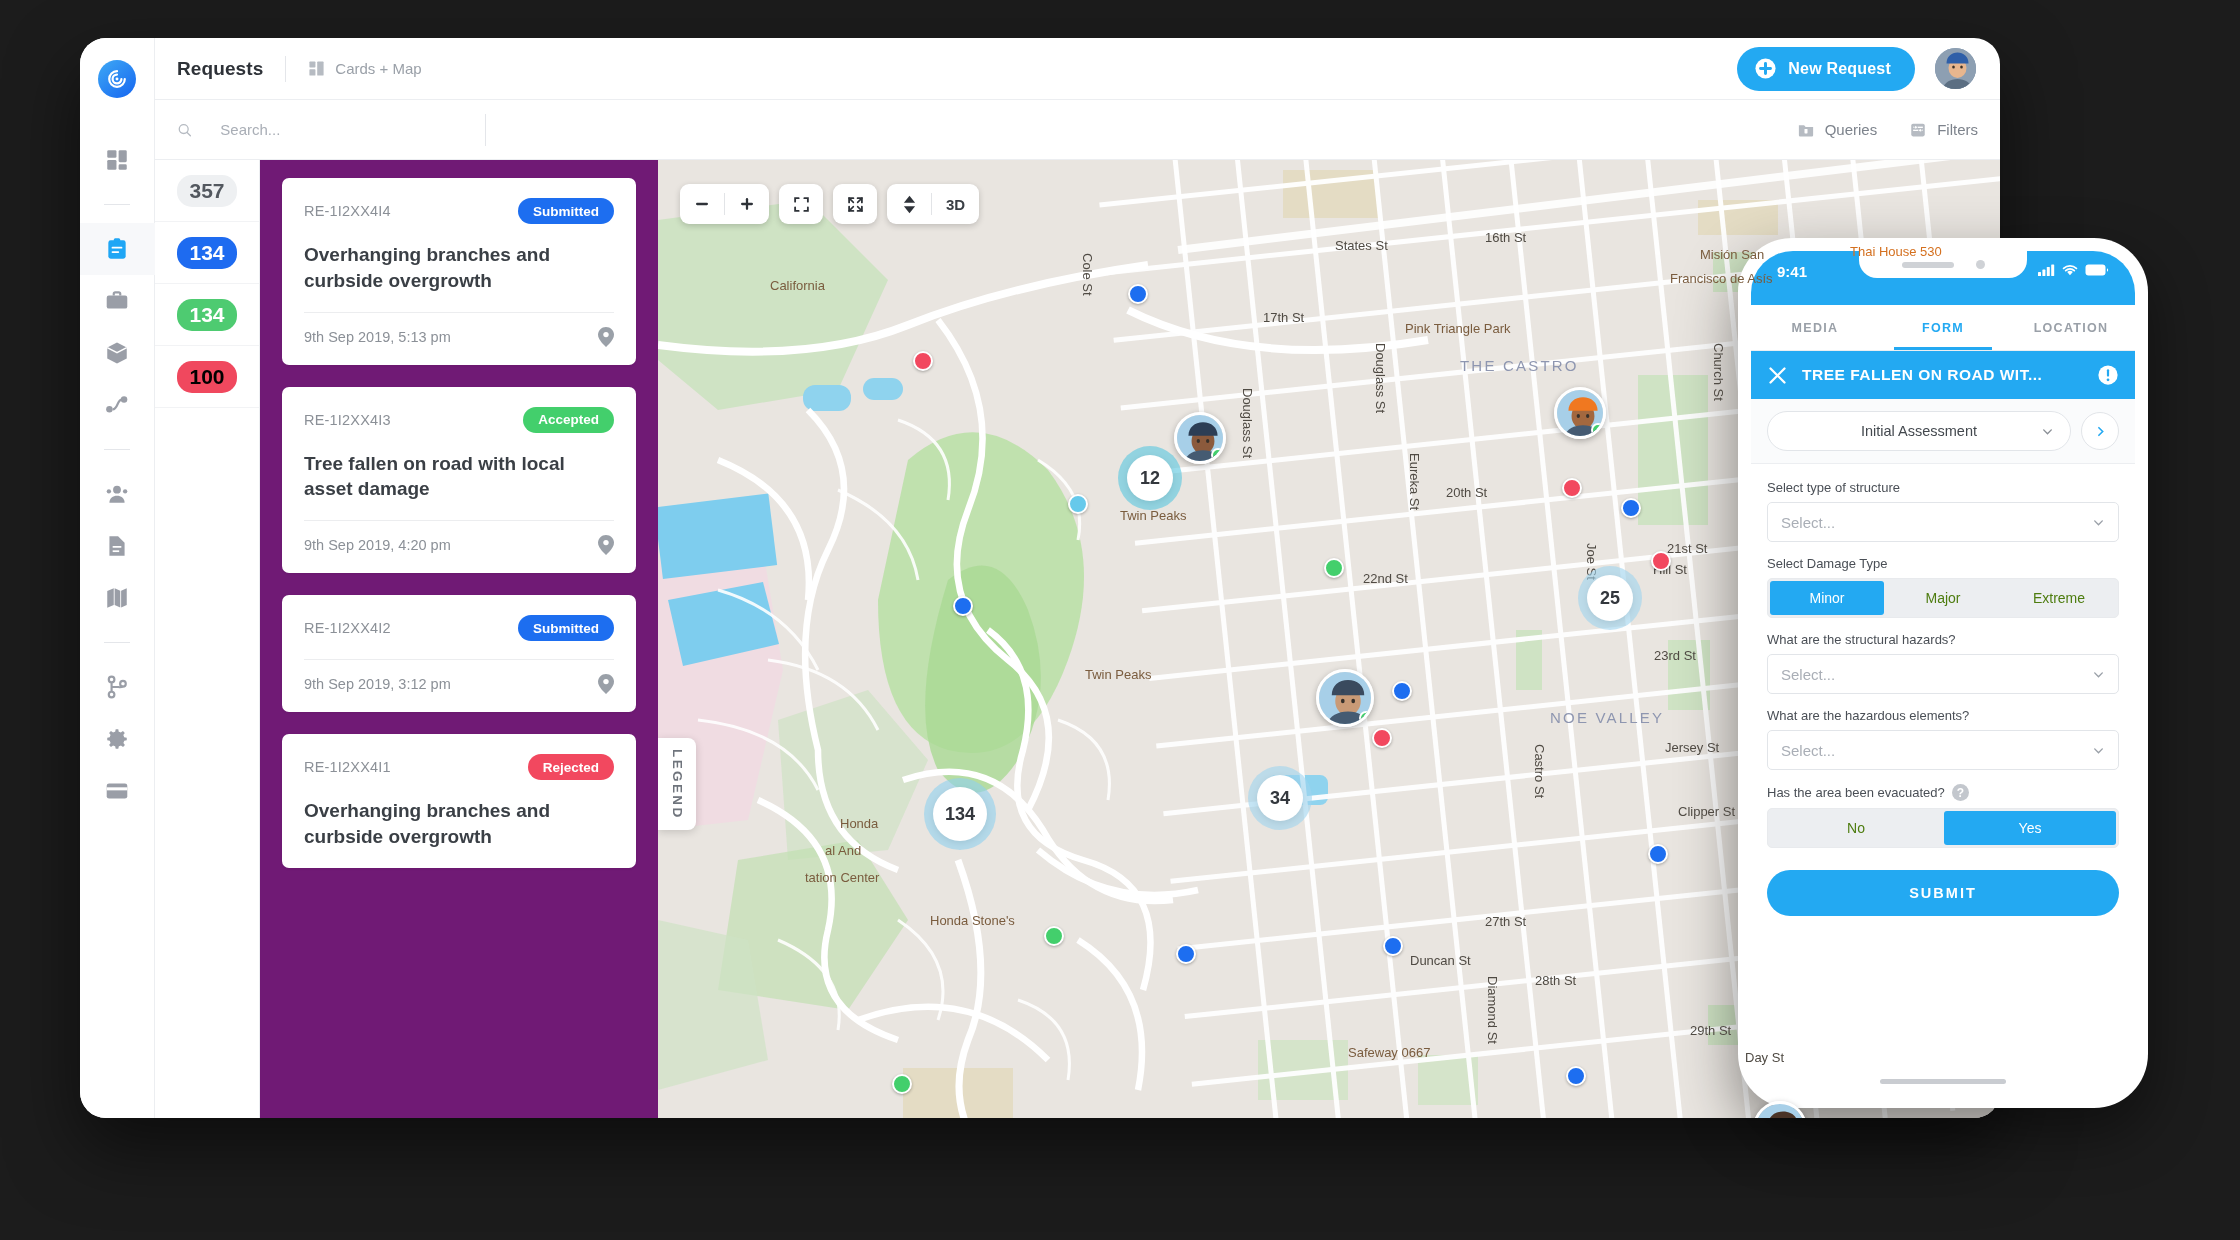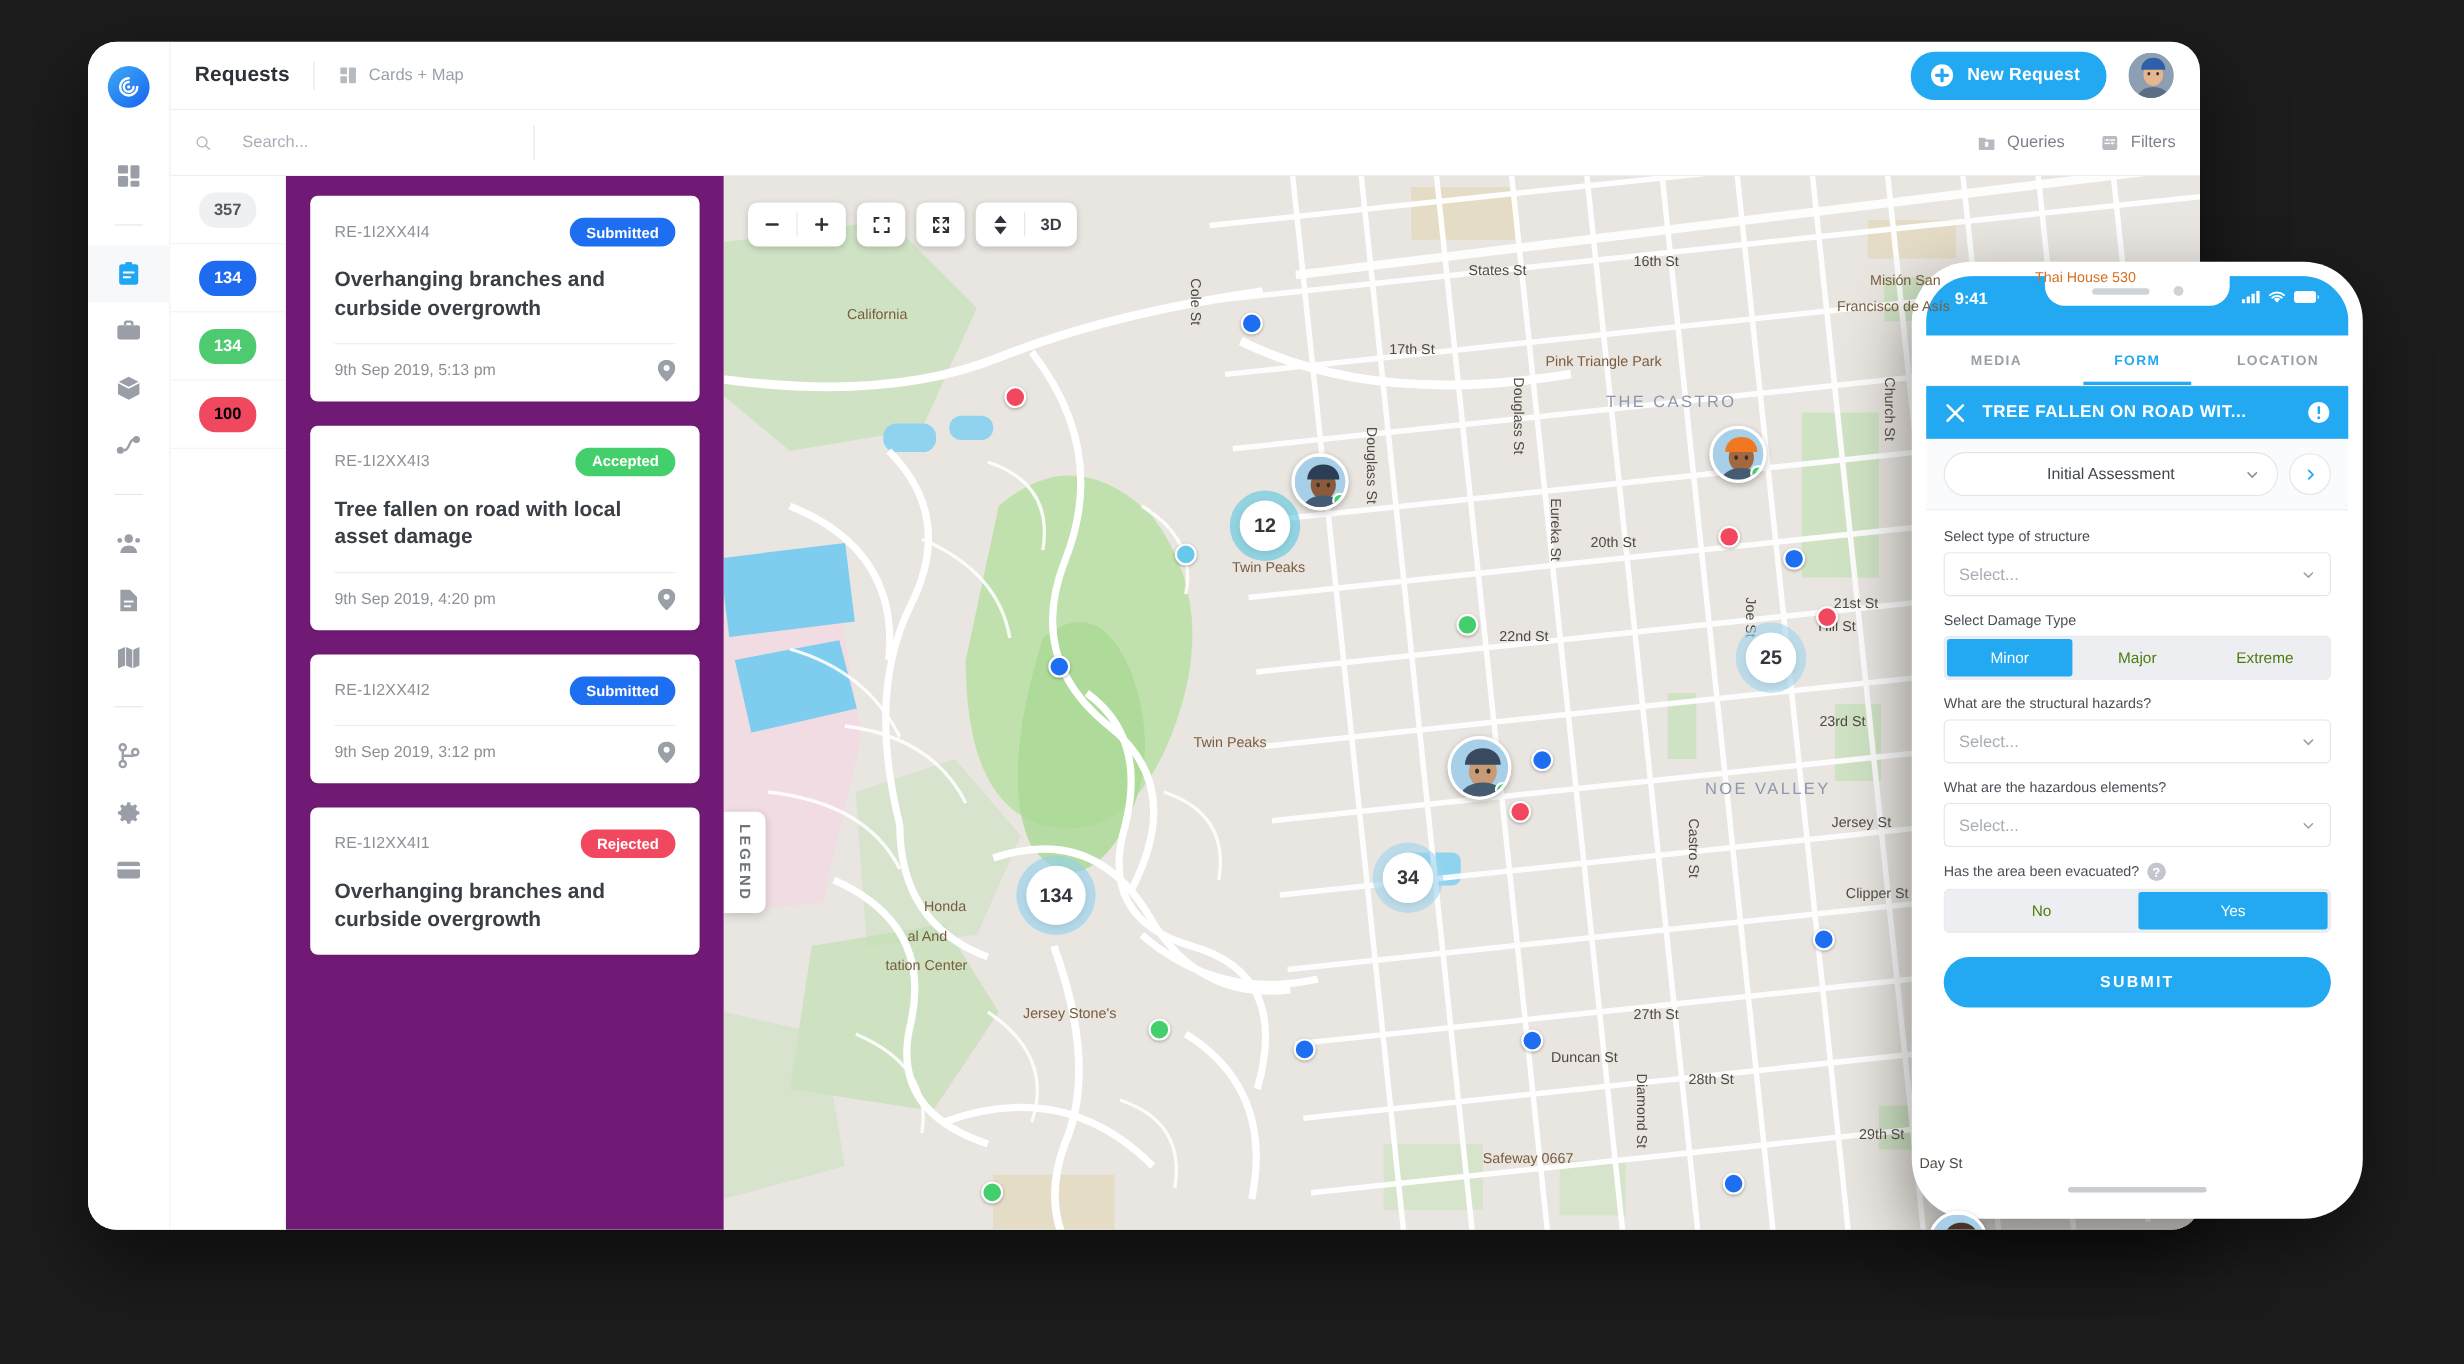--- a/index.html
+++ b/index.html
@@ -89,21 +89,21 @@
     position: absolute; left: 75px; top: 122px; width: 105px; bottom: 0;
     background: #fff; border-right: 1px solid #eceef1;
   }
   .count-cell {
     height: 62px; display: flex; align-items: center; justify-content: center;
     border-bottom: 1px solid #f2f3f5; cursor: pointer;
   }
   .pill {
     min-width: 52px; height: 30px; border-radius: 15px;
     display: flex; align-items: center; justify-content: center;
-    font-size: 15px; font-weight: bold; padding: 16px 12px;
+    font-size: 21px; font-weight: bold; padding: 16px 12px;
   }
 
   
   #cards {
     position: absolute; left: 180px; top: 122px; width: 398px; bottom: 0;
     background: #701a75; padding: 18px 22px; overflow: hidden;
   }
   .card {
     background: #fff; border-radius: 7px; padding: 20px 22px 18px 22px;
     margin-bottom: 22px; box-shadow: 0 1px 3px rgba(0,0,0,.07);
@@ -655,21 +655,21 @@
         <div class="mlabel" style="left: 705px; top: 411px;">22nd St</div>
         <div class="mlabel poi" style="left: 462px; top: 348px;">Twin Peaks</div>
         <div class="mlabel poi" style="left: 427px; top: 507px;">Twin Peaks</div>
         <div class="mlabel poi" style="left: 1042px; top: 87px;">Misión San</div>
         <div class="mlabel poi" style="left: 1012px; top: 111px;">Francisco de Asís</div>
         <div class="mlabel food" style="left: 1192px; top: 84px;">Thai House 530</div>
         <div class="mlabel poi" style="left: 182px; top: 656px;">Honda</div>
         <div class="mlabel poi" style="left: 167px; top: 683px;">al And</div>
         <div class="mlabel poi" style="left: 147px; top: 710px;">tation Center</div>
         <div class="mlabel poi" style="left: 112px; top: 118px;">California</div>
-        <div class="mlabel poi" style="left: 272px; top: 753px;">Jersey Stone's</div>
+        <div class="mlabel poi" style="left: 272px; top: 753px;">Honda Stone's</div>
         <div class="mlabel poi" style="left: 690px; top: 885px;">Safeway 0667</div>
         <div class="mlabel" style="left: 752px; top: 793px;">Duncan St</div>
         <div class="mlabel" style="left: 827px; top: 754px;">27th St</div>
         <div class="mlabel" style="left: 877px; top: 813px;">28th St</div>
         <div class="mlabel" style="left: 1032px; top: 863px;">29th St</div>
         <div class="mlabel" style="left: 1087px; top: 890px;">Day St</div>
         <div class="mlabel vert" style="left: 827px; top: 816px;">Diamond St</div>
         <div class="mlabel vert" style="left: 422px; top: 93px;">Cole St</div>
         <div class="mlabel vert" style="left: 582px; top: 228px;">Douglass St</div>
         <div class="mk dot" style="left: 470px; top: 124px; background: rgb(29, 110, 240);"></div>

